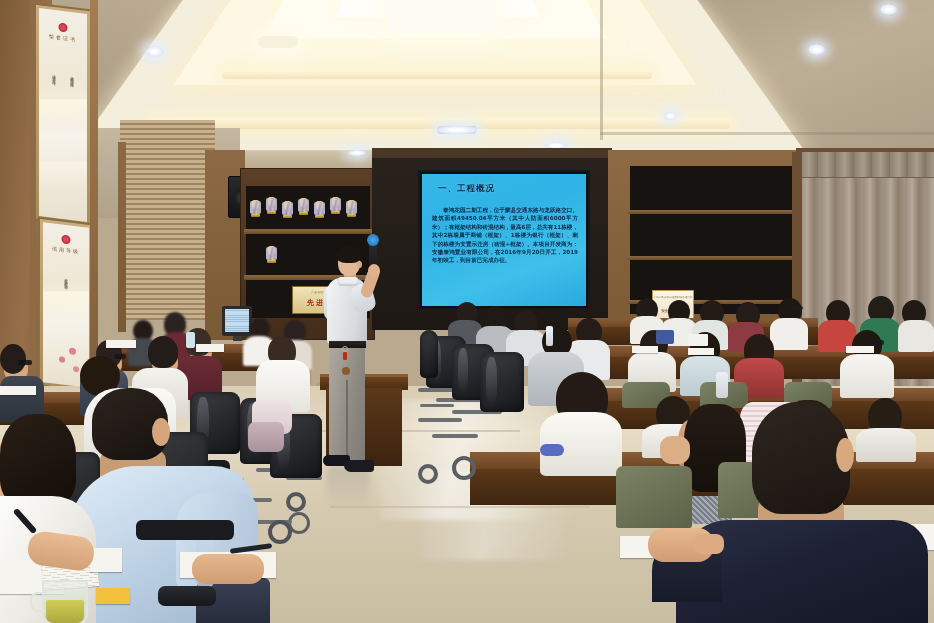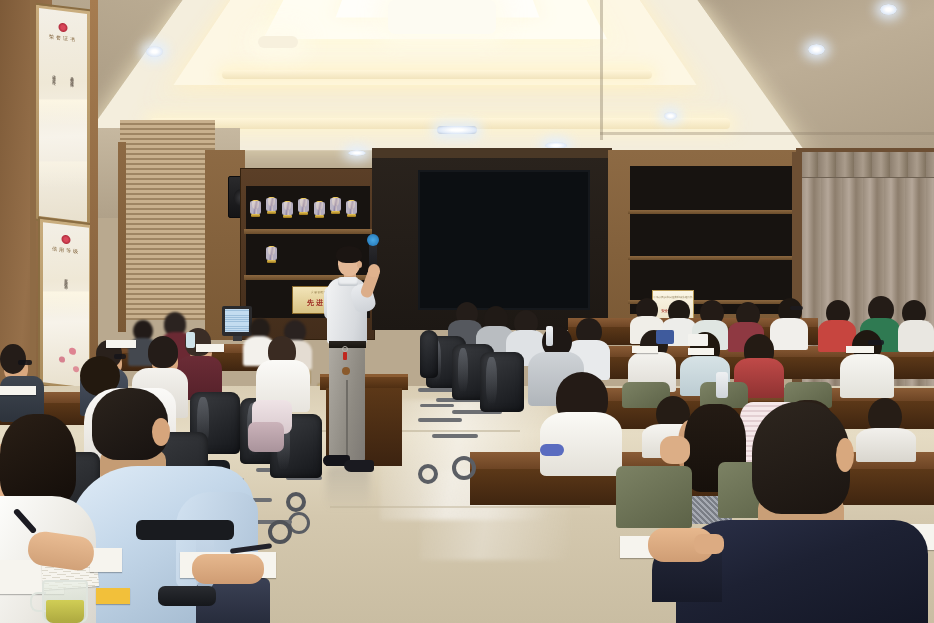--- a/index.html
+++ b/index.html
@@ -299,20 +299,24 @@
   <div class="abs plaque blur2" style="left:258px;top:290px;width:52px;height:24px;">
     <div class="psub" style="top:4px;">省级文明工地奖牌</div>
     <div class="ptxt" style="top:11px;font-size:5px;letter-spacing:1px;">优质工程</div>
   </div>
   <div class="abs plaque blur2" style="left:318px;top:290px;width:48px;height:24px;"></div>
 
   <div class="abs proj-wall"></div>
   <div class="abs" style="left:372px;top:148px;width:240px;height:10px;background:#4a3826;"></div>
 
   <div class="abs screen-frame"></div>
+  <div class="abs screen blur1">
+    <div class="slide-title">一、工程概况</div>
+    <div class="slide-body">泰鸿花园二期工程，位于蒙县交通东路与龙跃路交口。建筑面积49450.04平方米（其中人防面积6000平方米）；有框架结构和砖混结构，最高6层，总共有11栋楼，其中2栋墙属于商铺（框架）、1栋楼为银行（框架）、剩下的栋楼为安置示迁房（砖混+框架）。本项目开发商为：安徽泰鸿置业有限公司，在2016年9月20日开工，2019年初竣工，到目前已完成办征。</div>
+  </div>
 
   <div class="abs wall-wood" style="left:608px;top:150px;width:200px;height:190px;"></div>
   <div class="abs cab-dark" style="left:630px;top:166px;width:175px;height:148px;"></div>
   <div class="abs shelf-edge" style="left:628px;top:210px;width:180px;height:4px;"></div>
   <div class="abs shelf-edge" style="left:628px;top:256px;width:180px;height:4px;"></div>
   <div class="abs shelf-edge" style="left:628px;top:300px;width:180px;height:4px;"></div>
 
   <div class="abs cert blur1" style="left:652px;top:172px;width:42px;height:34px;">
     <div class="ct" style="top:4px;">中华人民共和国住房和城乡建设部</div>
     <div class="cm" style="top:18px;">安全生产许可证</div>

